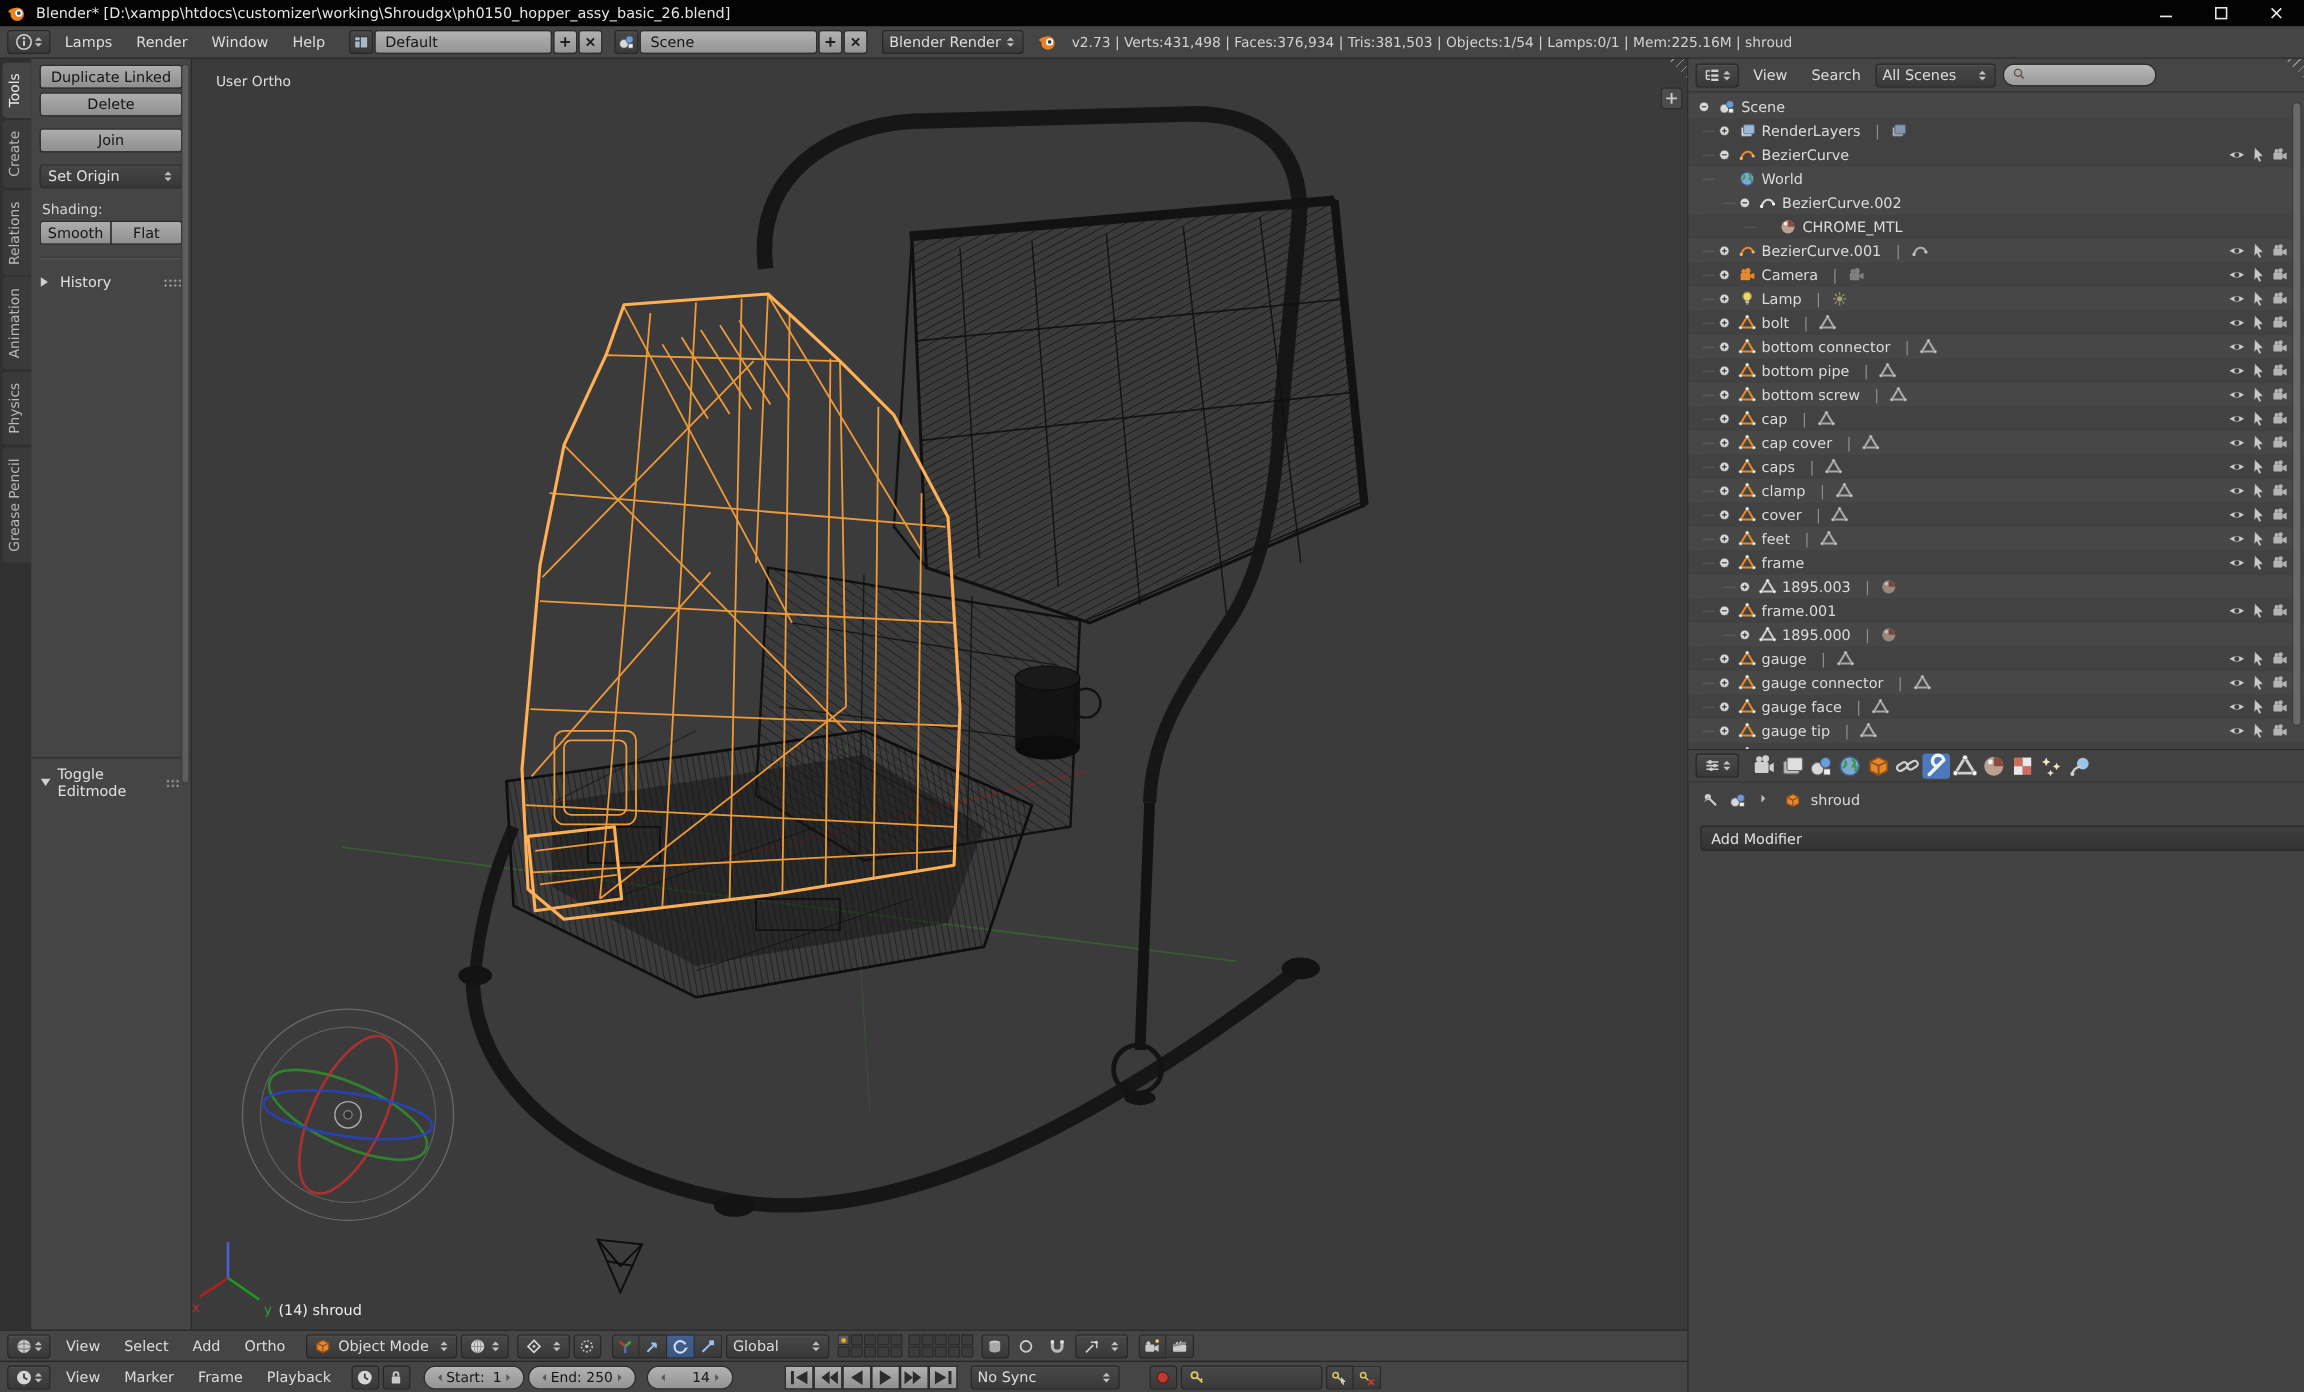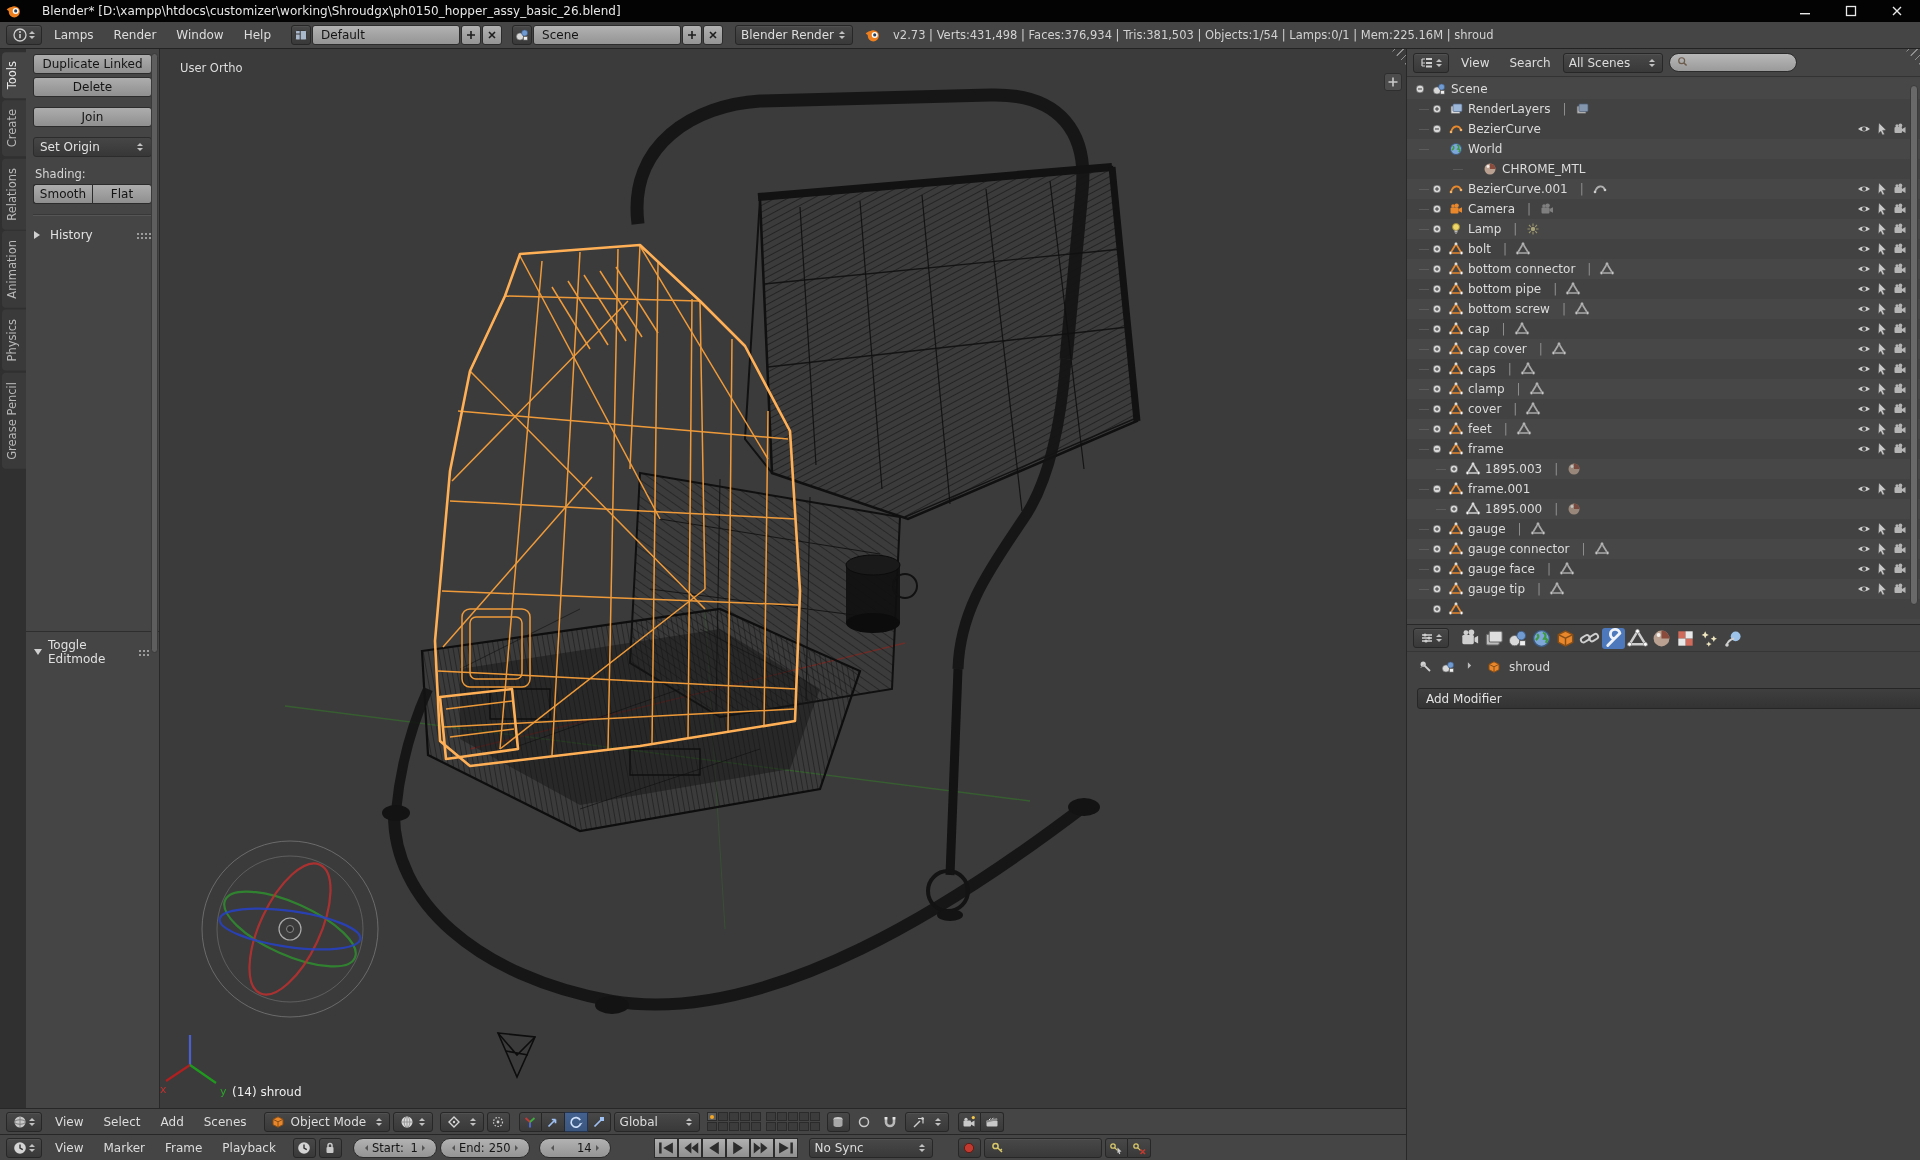--- a/index.html
+++ b/index.html
@@ -6,21 +6,21 @@
   *{box-sizing:border-box;font-family:"DejaVu Sans","Liberation Sans",sans-serif;}
   .screen{position:relative;width:1920px;height:1160px;background:#3b3b3b;overflow:hidden;
     font-size:12px;color:#d9d9d9;-webkit-user-select:none;user-select:none;}
   .i16{display:inline-flex;width:16px;height:16px;flex:0 0 auto;}
   .i16 svg{width:16px;height:16px;}
   .i14 svg{width:13px;height:13px;}
 
   
   .titlebar{position:absolute;left:0;top:0;width:1920px;height:22px;background:#030303;
     display:flex;align-items:center;padding-left:6px;}
-  .title-text{margin-left:20px;color:#e6e6e6;font-size:12px;white-space:nowrap;}
+  .title-text{margin-left:8px;color:#e6e6e6;font-size:12px;white-space:nowrap;}
   .win-controls{margin-left:auto;display:flex;height:22px;}
   .winbtn{width:46px;height:22px;display:flex;align-items:center;justify-content:center;}
 
   
   .infobar{position:absolute;left:0;top:22px;width:1920px;height:27px;background:#454545;
     border-bottom:1px solid #232323;display:flex;align-items:center;padding:0 6px;gap:2px;}
   .menubar{display:flex;align-items:center;}
   .menu-item{padding:0 10px;color:#ddd;font-size:12px;line-height:20px;border-radius:3px;cursor:default;}
   .wdark{display:inline-flex;align-items:center;height:20px;padding:0 5px;border-radius:3px;
     background:linear-gradient(#484848,#393939);border:1px solid #272727;color:#ddd;
@@ -510,20 +510,37 @@
           <span class="stub" style="left: 12px; width: 10px;"></span>
           <span class="i16" style="width: 14px;"></span>
           <span class="i16">
             <svg viewBox="0 0 16 16">
               <circle cx="8" cy="8" r="5.5" fill="#7da7d9" stroke="#3c5a80"></circle>
               <path d="M5,5 q2,2 -1,4 M9,4 q3,1 1,4 q3,0 1,3" stroke="#3f9b3f" fill="none" stroke-width="1.6"></path>
             </svg>
           </span>
           <span class="lbl">World</span>
         </div>
+        <div class="orow" style="background: rgb(71, 71, 71); padding-left: 40px;">
+          <span class="stub" style="left: 29px; width: 10px;"></span>
+          <span class="i16" style="width: 14px; transform: scale(0.8);">
+            <svg viewBox="0 0 16 16">
+              <circle cx="8" cy="8" r="5.6" fill="#d9d9d9" stroke="#4a4a4a"></circle>
+              <path d="M5.2,8 H10.8" stroke="#3a3a3a" stroke-width="1.4"></path>
+            </svg>
+          </span>
+          <span class="i16">
+            <svg viewBox="0 0 16 16">
+              <path d="M3,11 C5,4 11,4 13,9" fill="none" stroke="#d8d8d8" stroke-width="1.8" stroke-linecap="round"></path>
+              <circle cx="3" cy="11" r="1.3" fill="#ffffff"></circle>
+              <circle cx="13" cy="9" r="1.3" fill="#ffffff"></circle>
+            </svg>
+          </span>
+          <span class="lbl">BezierCurve.002</span>
+        </div>
         <div class="orow" style="background: rgb(66, 66, 66); padding-left: 57px;">
           <span class="stub" style="left: 46px; width: 10px;"></span>
           <span class="i16" style="width: 14px;"></span>
           <span class="i16">
             <svg viewBox="0 0 16 16">
               <circle cx="8" cy="8" r="5.5" fill="#b9a090"></circle>
               <path d="M8,2.5 A5.5,5.5 0 0 1 13.5,8 L8,8 Z" fill="#8a4a3c"></path>
               <circle cx="6" cy="5.5" r="1.4" fill="#ffffff" opacity="0.85"></circle>
             </svg>
           </span>
@@ -1598,21 +1615,21 @@
             <ellipse cx="8" cy="8" rx="5.5" ry="2.2" fill="none" stroke="#7a7a7a"></ellipse>
             <path d="M8,2.5 V13.5" stroke="#7a7a7a" stroke-width="0.8"></path>
           </svg>
         </span>
         <span class="stp"></span>
     </div>
     <div class="menubar" id="v3d-menus">
         <div class="menu-item">View</div>
         <div class="menu-item">Select</div>
         <div class="menu-item">Add</div>
-        <div class="menu-item">Scenes</div>
+        <div class="menu-item">Ortho</div>
       </div>
     <div class="wdark" style="min-width:126px;margin-left:4px">
       <span class="i16">
           <svg viewBox="0 0 16 16">
             <path d="M8,2.8 L13,5.3 V10.7 L8,13.2 L3,10.7 V5.3 Z" fill="#e8872b" stroke="#8a4f17"></path>
             <path d="M3,5.3 L8,7.8 L13,5.3 M8,7.8 V13.2" stroke="#8a4f17" fill="none"></path>
           </svg>
         </span>
       <span style="margin-left:5px">Object Mode</span>
         <span class="stp"></span>

